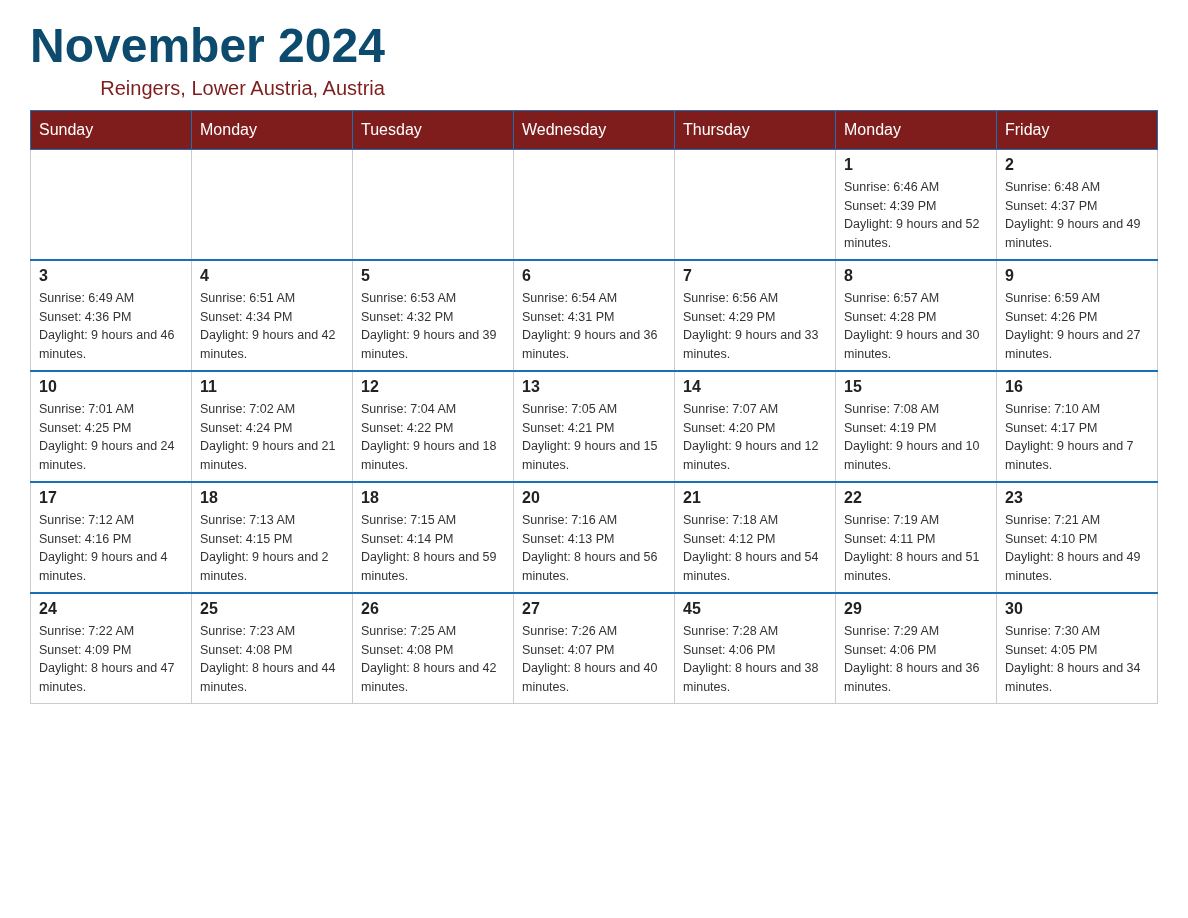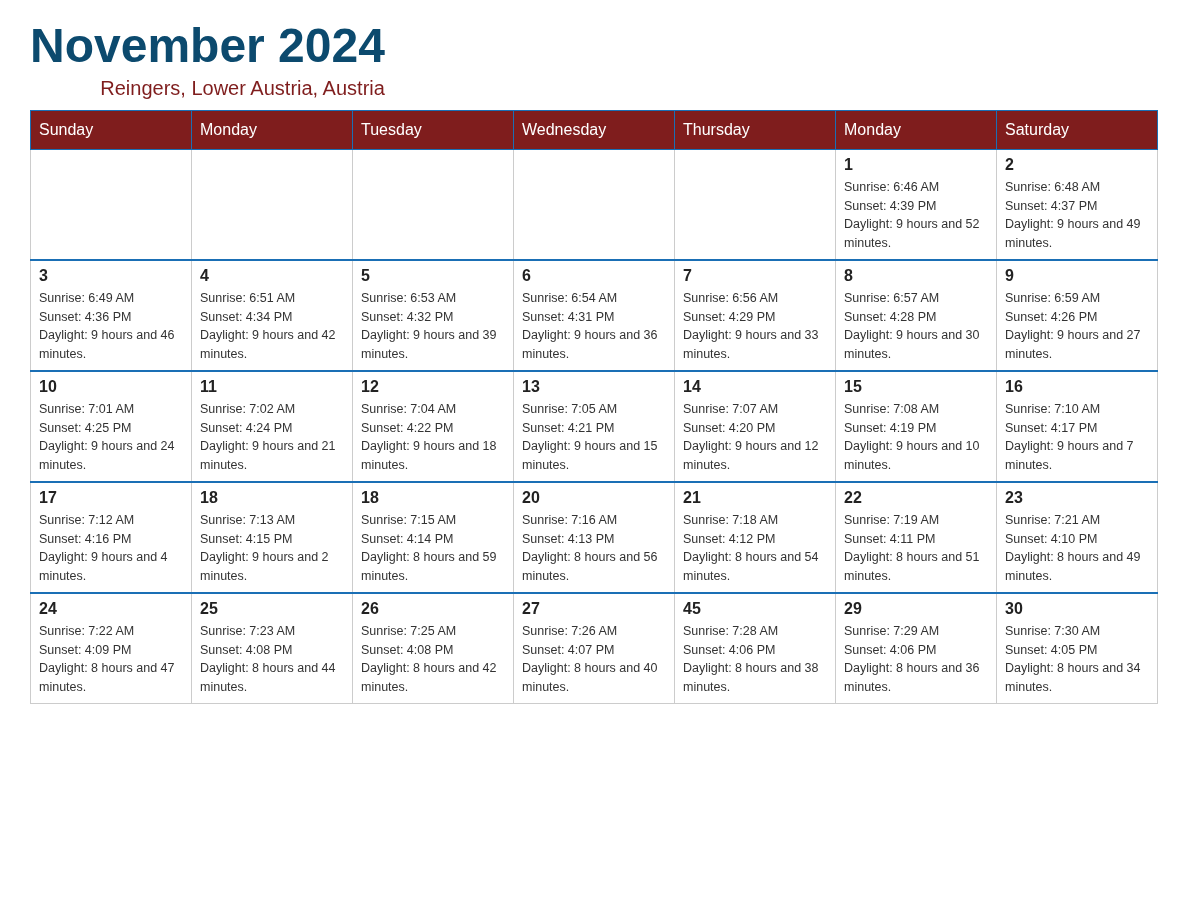--- a/index.html
+++ b/index.html
@@ -115,21 +115,21 @@
 
 <table class="calendar-table">
   <thead>
     <tr>
     <th>Sunday</th>
         <th>Monday</th>
         <th>Tuesday</th>
         <th>Wednesday</th>
         <th>Thursday</th>
         <th>Monday</th>
-        <th>Saturday</th>
+        <th>Friday</th>
       </tr>
   </thead>
   <tbody id="calendar-body">
   <tr>
         <td class="empty-cell"></td>
         <td class="empty-cell"></td>
         <td class="empty-cell"></td>
         <td class="empty-cell"></td>
         <td class="empty-cell"></td>
         <td>

